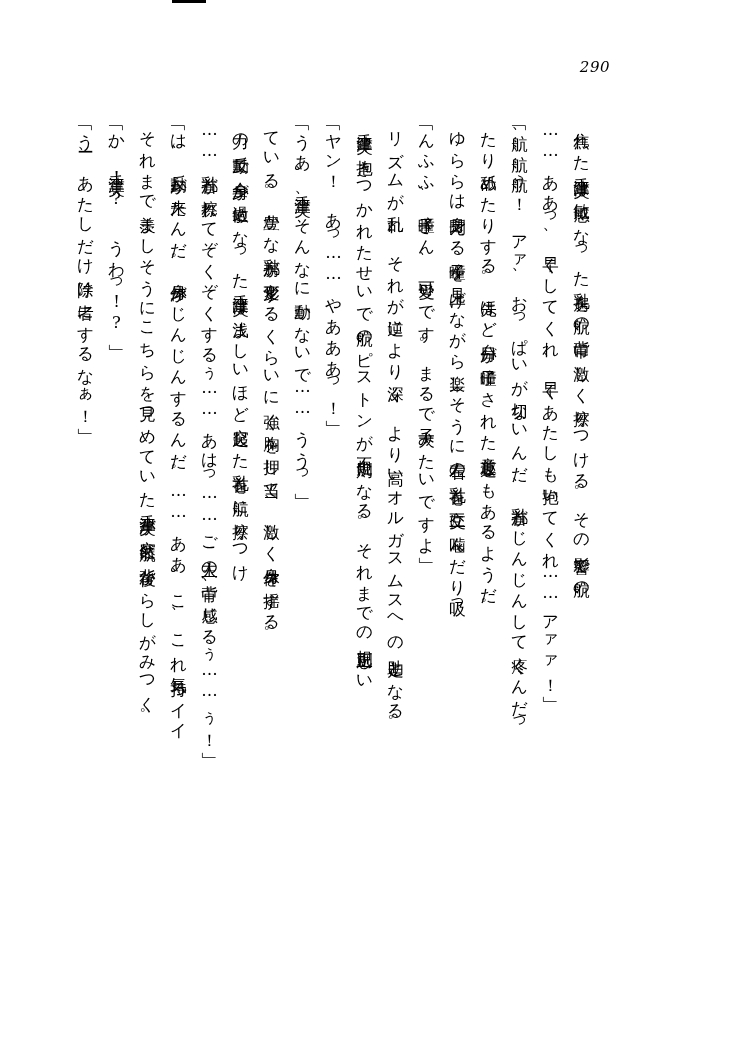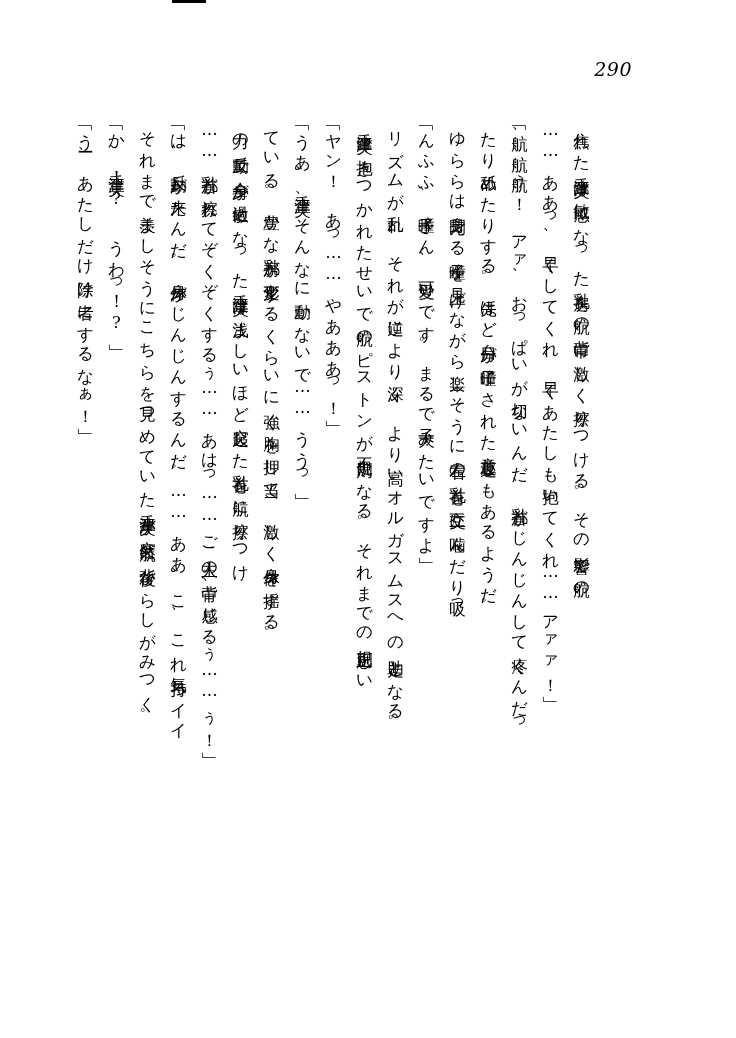--- a/index.html
+++ b/index.html
@@ -28,22 +28,22 @@
     top: 0px;
     left: 172px;
     width: 34px;
     height: 3px;
     background: #000000;
   }
 
   .page-number {
     position: absolute;
     top: 58px;
-    right: 104px;
-    font-size: 19px;
+    right: 126px;
+    font-size: 15px;
     font-style: italic;
     font-family: "DejaVu Serif", "Liberation Serif", serif;
     letter-spacing: 0.5px;
   }
 
   
   .body-text {
     position: absolute;
     top: 120px;
     right: 100px;

